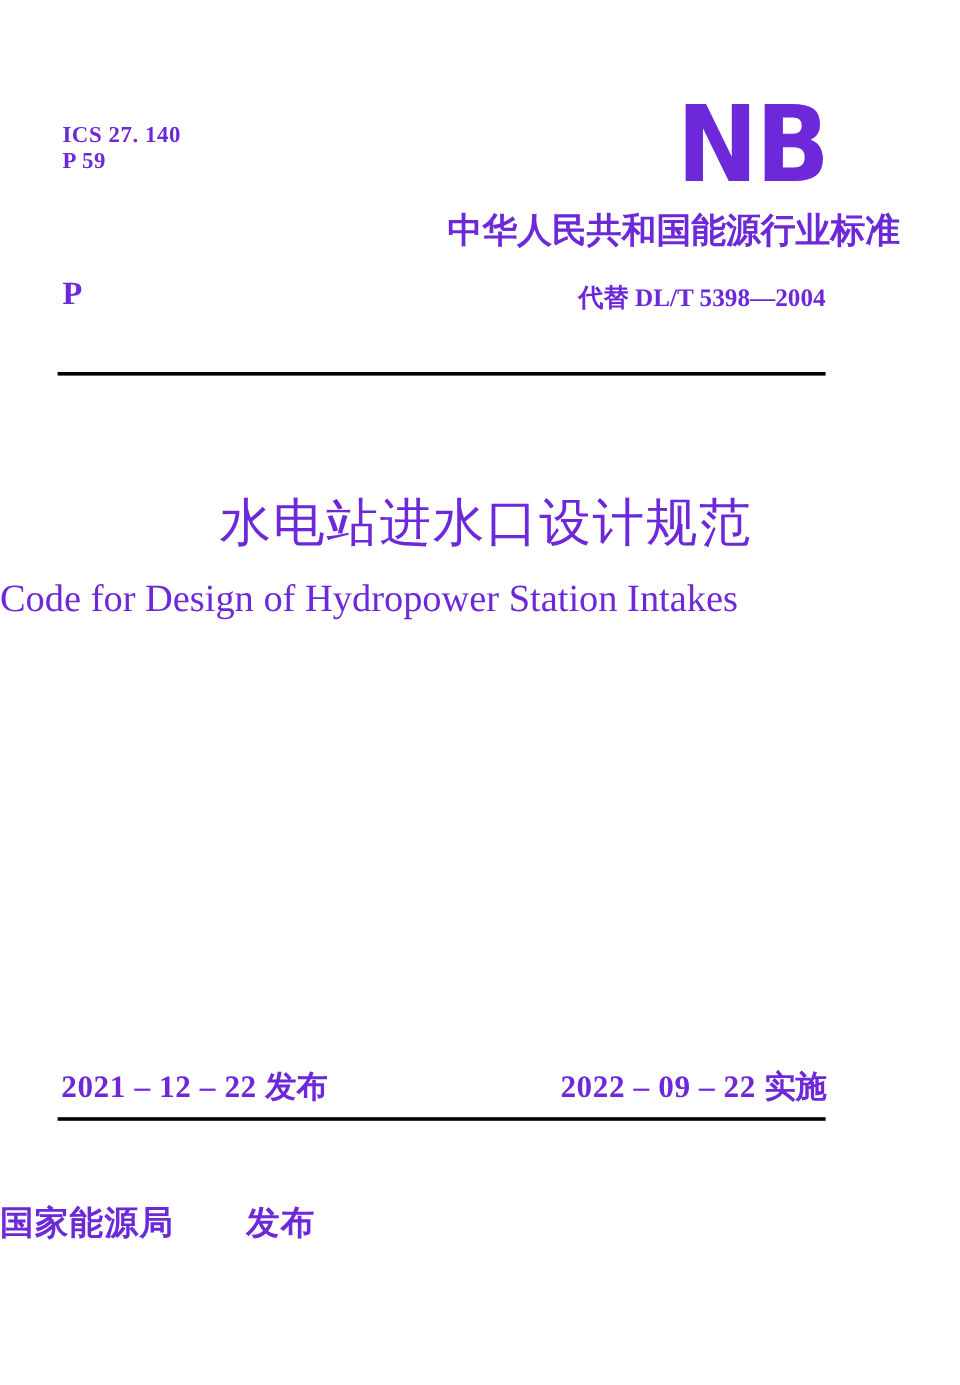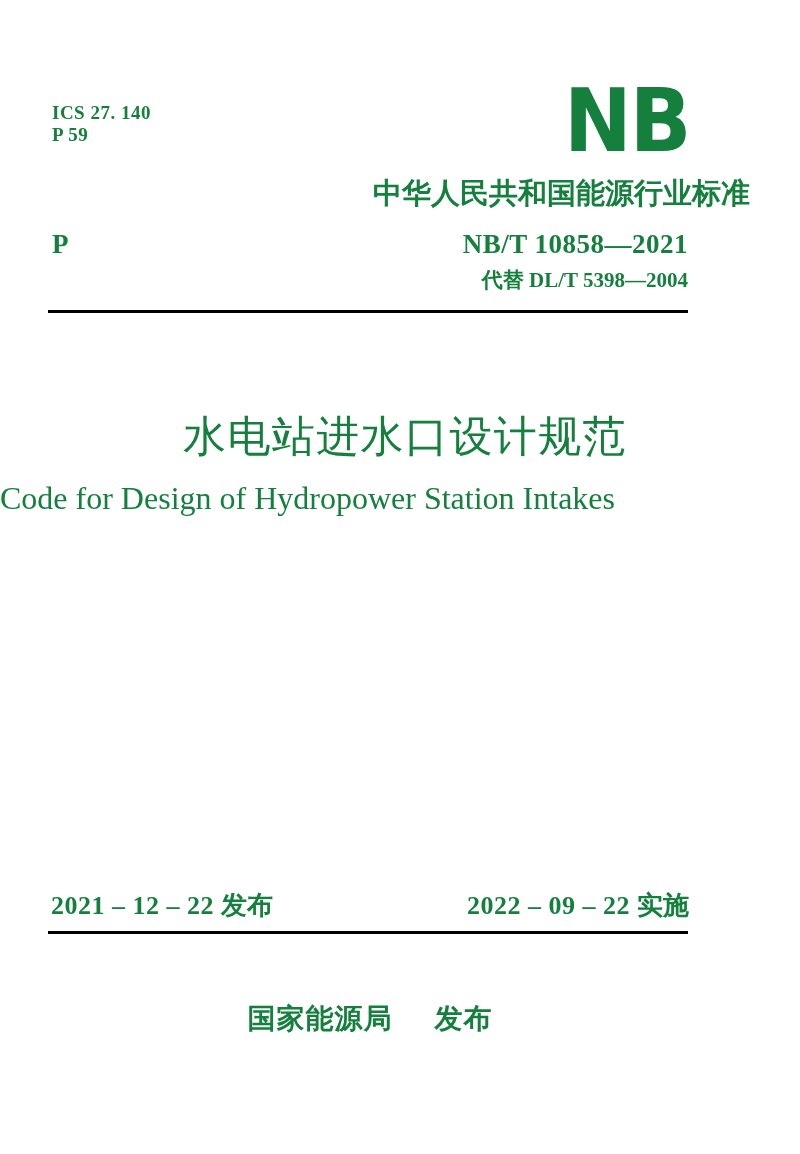--- a/index.html
+++ b/index.html
@@ -5,21 +5,21 @@
   html, body {
     margin: 0;
     padding: 0;
     background: #ffffff;
   }
   .page {
     position: relative;
     width: 800px;
     height: 1154px;
     background: #ffffff;
-    color: #15803d;
+    color: #6d28d9;
     font-family: "Liberation Serif", serif;
     overflow: hidden;
   }
 
   
   .ics-block {
     position: absolute;
     left: 52px;
     top: 102px;
     font-family: "Liberation Serif", serif;
@@ -148,23 +148,23 @@
     margin-left: 7px;
   }
 
   
   .publisher {
     position: absolute;
     left: 0;
     top: 1002px;
     width: 740px;
     display: flex;
-    justify-content: center;
+    justify-content: flex-start;
     align-items: baseline;
-    column-gap: 42px;
+    column-gap: 60px;
     font-family: "Liberation Sans", sans-serif;
     font-weight: bold;
     font-size: 28px;
     line-height: 34px;
     letter-spacing: 1px;
   }
 </style>
 </head>
 <body>
 
@@ -175,21 +175,20 @@
     <div>P 59</div>
   </div>
 
   <div class="nb-logo">NB</div>
 
   <div class="header-title">中华人民共和国能源行业标准</div>
 
   <div class="doc-class">P</div>
 
   <div class="std-block">
-    <div class="std-number">NB/T 10858—2021</div>
     <div class="std-replaces">代替 DL/T 5398—2004</div>
   </div>
 
   <div class="rule rule-top"></div>
 
   <div class="title-cn">水电站进水口设计规范</div>
   <div class="title-en">Code for Design of Hydropower Station Intakes</div>
 
   <div class="date-row">
     <div>

